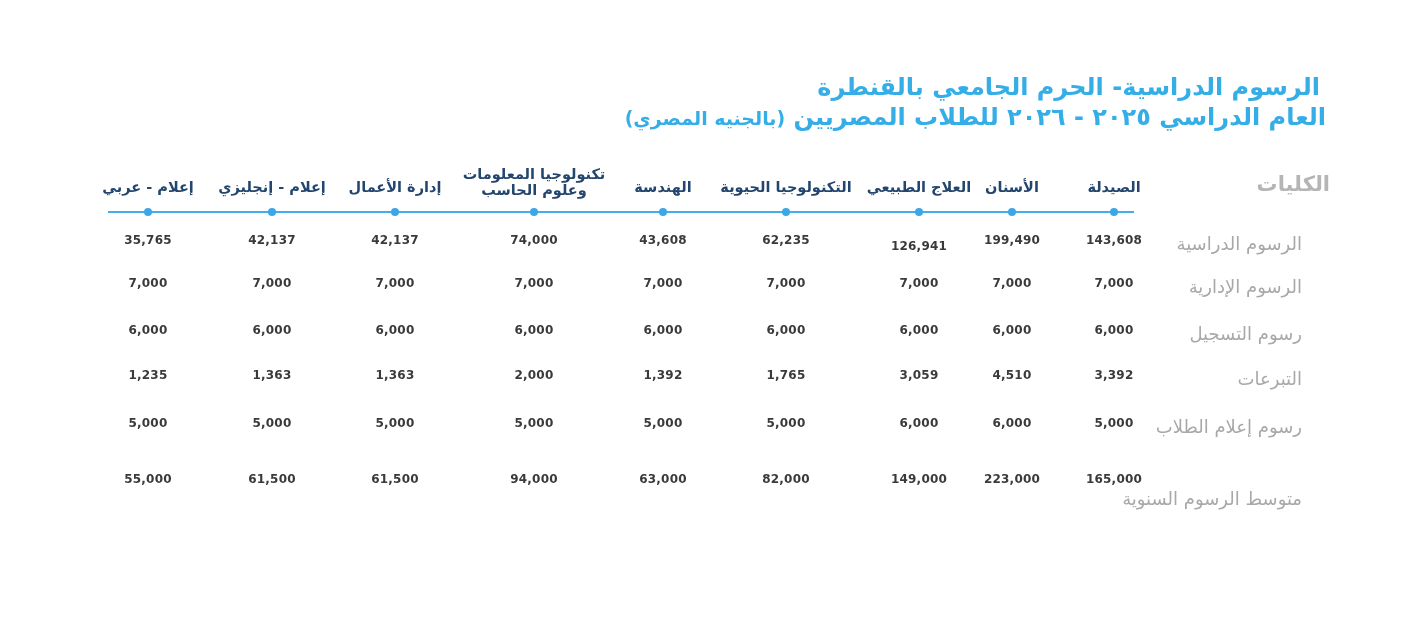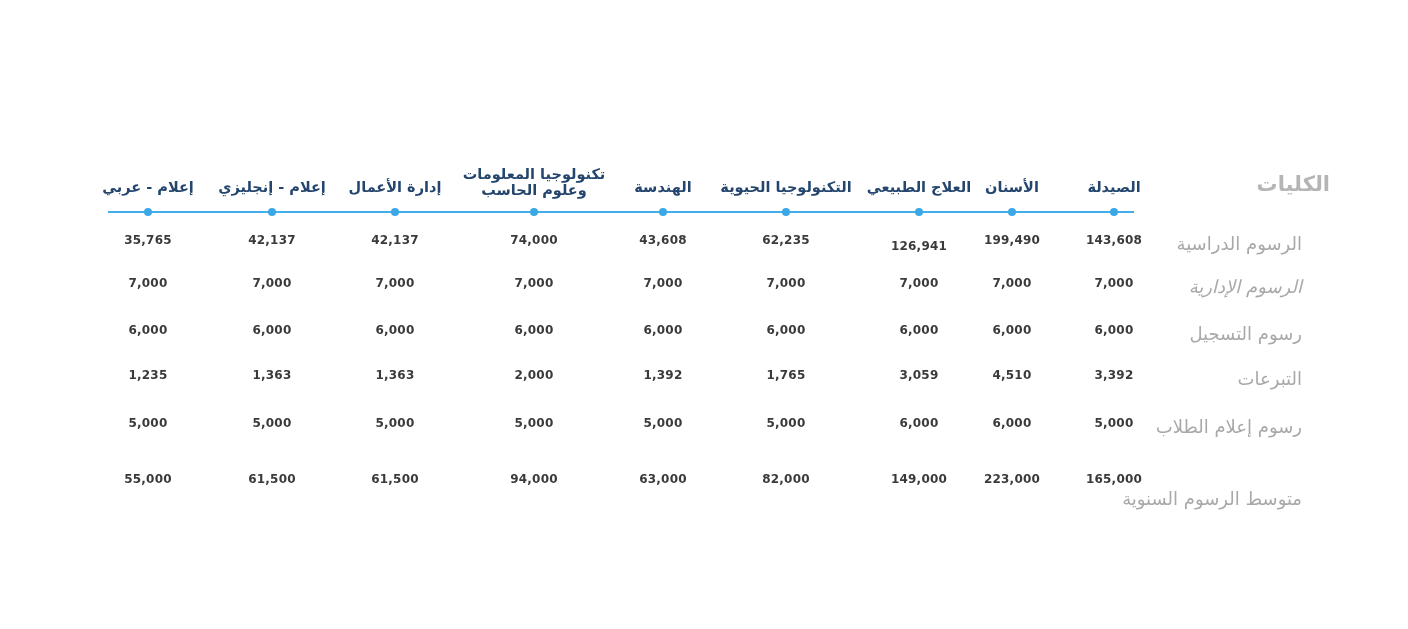--- a/index.html
+++ b/index.html
@@ -99,20 +99,25 @@
     font-size: 12px;
     font-family: "DejaVu Sans", sans-serif;
     white-space: nowrap;
     letter-spacing: 0.2px;
   }
 </style>
 </head>
 <body>
 
 <div class="title-block">
+  <div class="title-line1">الرسوم الدراسية- الحرم الجامعي بالقنطرة</div>
+  <div class="title-line2">
+    <span>العام الدراسي ٢٠٢٥ - ٢٠٢٦ للطلاب المصريين</span>
+    <span class="sub">(بالجنيه المصري)</span>
+  </div>
 </div>
 
 <div class="corner-label">الكليات</div>
 
 <div class="timeline"></div>
 
 <div id="table-root">
     <div class="col-head one-line" style="left: 1114px;">
       <div>الصيدلة</div>
     </div>
@@ -153,21 +158,21 @@
     <div class="row-label" style="top: 233px;">الرسوم الدراسية</div>
     <div class="cell" style="top: 233px; left: 1114px;">143,608</div>
     <div class="cell" style="top: 233px; left: 1012px;">199,490</div>
     <div class="cell" style="top: 239px; left: 919px;">126,941</div>
     <div class="cell" style="top: 233px; left: 786px;">62,235</div>
     <div class="cell" style="top: 233px; left: 663px;">43,608</div>
     <div class="cell" style="top: 233px; left: 534px;">74,000</div>
     <div class="cell" style="top: 233px; left: 395px;">42,137</div>
     <div class="cell" style="top: 233px; left: 272px;">42,137</div>
     <div class="cell" style="top: 233px; left: 148px;">35,765</div>
-    <div class="row-label" style="top: 276px; font-style: italic;">الرسوم الإدارية</div>
+    <div class="row-label" style="top: 276px;">الرسوم الإدارية</div>
     <div class="cell" style="top: 276px; left: 1114px;">7,000</div>
     <div class="cell" style="top: 276px; left: 1012px;">7,000</div>
     <div class="cell" style="top: 276px; left: 919px;">7,000</div>
     <div class="cell" style="top: 276px; left: 786px;">7,000</div>
     <div class="cell" style="top: 276px; left: 663px;">7,000</div>
     <div class="cell" style="top: 276px; left: 534px;">7,000</div>
     <div class="cell" style="top: 276px; left: 395px;">7,000</div>
     <div class="cell" style="top: 276px; left: 272px;">7,000</div>
     <div class="cell" style="top: 276px; left: 148px;">7,000</div>
     <div class="row-label" style="top: 323px;">رسوم التسجيل</div>

